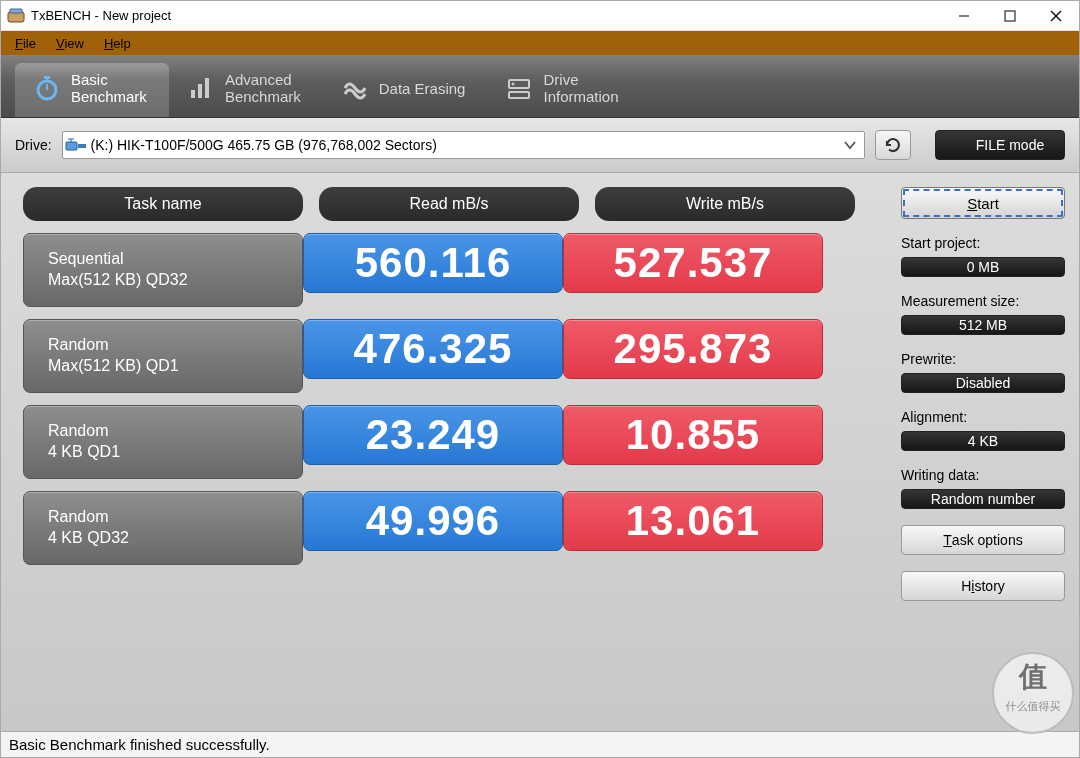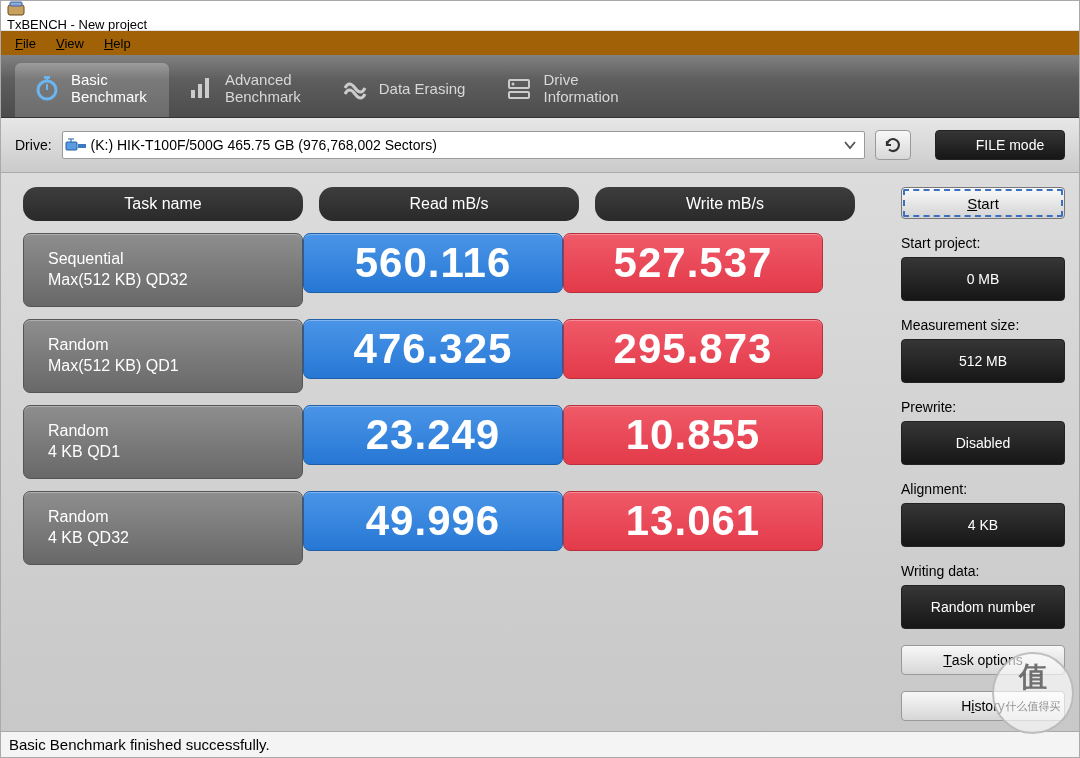--- a/index.html
+++ b/index.html
@@ -1,20 +1,20 @@
 <!DOCTYPE html>
 <html><head>
 <meta charset="utf-8">
 <style>
   * { box-sizing: border-box; }
   html, body { margin:0; padding:0; font-family: "Segoe UI", Tahoma, sans-serif; font-size:14px; background:#f0f0f0; }
   .window { width:1080px; height:758px; background:#fff; border:1px solid #aaa; display:flex; flex-direction:column; }
 
   
-  .titlebar { height:30px; display:flex; align-items:flex-start; padding:0 0 0 6px; background:#fff; border-bottom:1px solid #e0e0e0;flex-direction:column; }
+  .titlebar { height:30px; display:flex; align-items:center; padding:0 0 0 6px; background:#fff; border-bottom:1px solid #e0e0e0; }
   .app-icon { width:18px; height:16px; margin-right:6px; flex-shrink:0; }
   .app-icon svg { display:block; }
   .title-text { flex:1; font-size:13px; color:#000; }
   .tb-btn { width:46px; height:30px; display:flex; align-items:center; justify-content:center; color:#000; }
   .tb-btn svg { display:block; }
 
   
   .menubar { height:24px; display:flex; align-items:center; padding:0 4px; background:#a16207; font-size:13px; }
   .menu-item { padding:2px 10px; }
   .menu-item span.u { text-decoration:underline; }
@@ -47,21 +47,21 @@
   .task-cell { background: linear-gradient(#8e8e8e,#686868); border:1px solid #555; border-radius:7px; height:74px; color:#fff; padding:14px 0 0 24px; font-size:16px; line-height:21px; box-shadow: inset 0 1px 0 rgba(255,255,255,0.3); }
   .val-cell { border-radius:7px; height:60px; display:flex; align-items:center; justify-content:center; color:#fff; font-size:42px; font-weight:bold; font-family:"Arial Narrow", Arial, sans-serif; letter-spacing:1px; box-shadow: inset 0 1px 0 rgba(255,255,255,0.3); }
   .val-cell.read { background: linear-gradient(#4a95e8,#2677d4); border:1px solid #1e5fa8; }
   .val-cell.write { background: linear-gradient(#f05a68,#e33a4a); border:1px solid #b8303c; }
 
   
   .sidebar { width:178px; padding:14px 14px 0 0; display:flex; flex-direction:column; gap:6px; }
   .start-btn { height:32px; background: linear-gradient(#fafafa,#d3d3d3); border:1px solid #777; border-radius:4px; display:flex; align-items:center; justify-content:center; font-size:15px; outline:2px dashed #3b6fbf; outline-offset:-4px; }
   .start-btn span.u { text-decoration:underline; }
   .setting-label { font-size:14px; color:#000; margin-top:10px; }
-  .setting-value { height:44px; background: linear-gradient(#363636,#161616); border:1px solid #222; color:#fff; border-radius:4px; display:flex; align-items:center; justify-content:center; font-size:14px; }
+  .setting-value { height:20px; background: linear-gradient(#363636,#161616); border:1px solid #222; color:#fff; border-radius:4px; display:flex; align-items:center; justify-content:center; font-size:14px; }
   .side-btn { height:30px; background: linear-gradient(#f8f8f8,#d6d6d6); border:1px solid #999; border-radius:4px; display:flex; align-items:center; justify-content:center; font-size:14px; margin-top:10px; }
   .side-btn span.u { text-decoration:underline; }
 
   
   .statusbar { height:26px; border-top:1px solid #aaa; background:#f4f4f4; font-size:15px; color:#000; padding:2px 8px; display:flex; align-items:center; }
 
   
   .watermark { position:absolute; right:2px; bottom:20px; width:90px; height:90px; opacity:0.9; pointer-events:none; }
   .window-wrap { position:relative; }
 </style>

